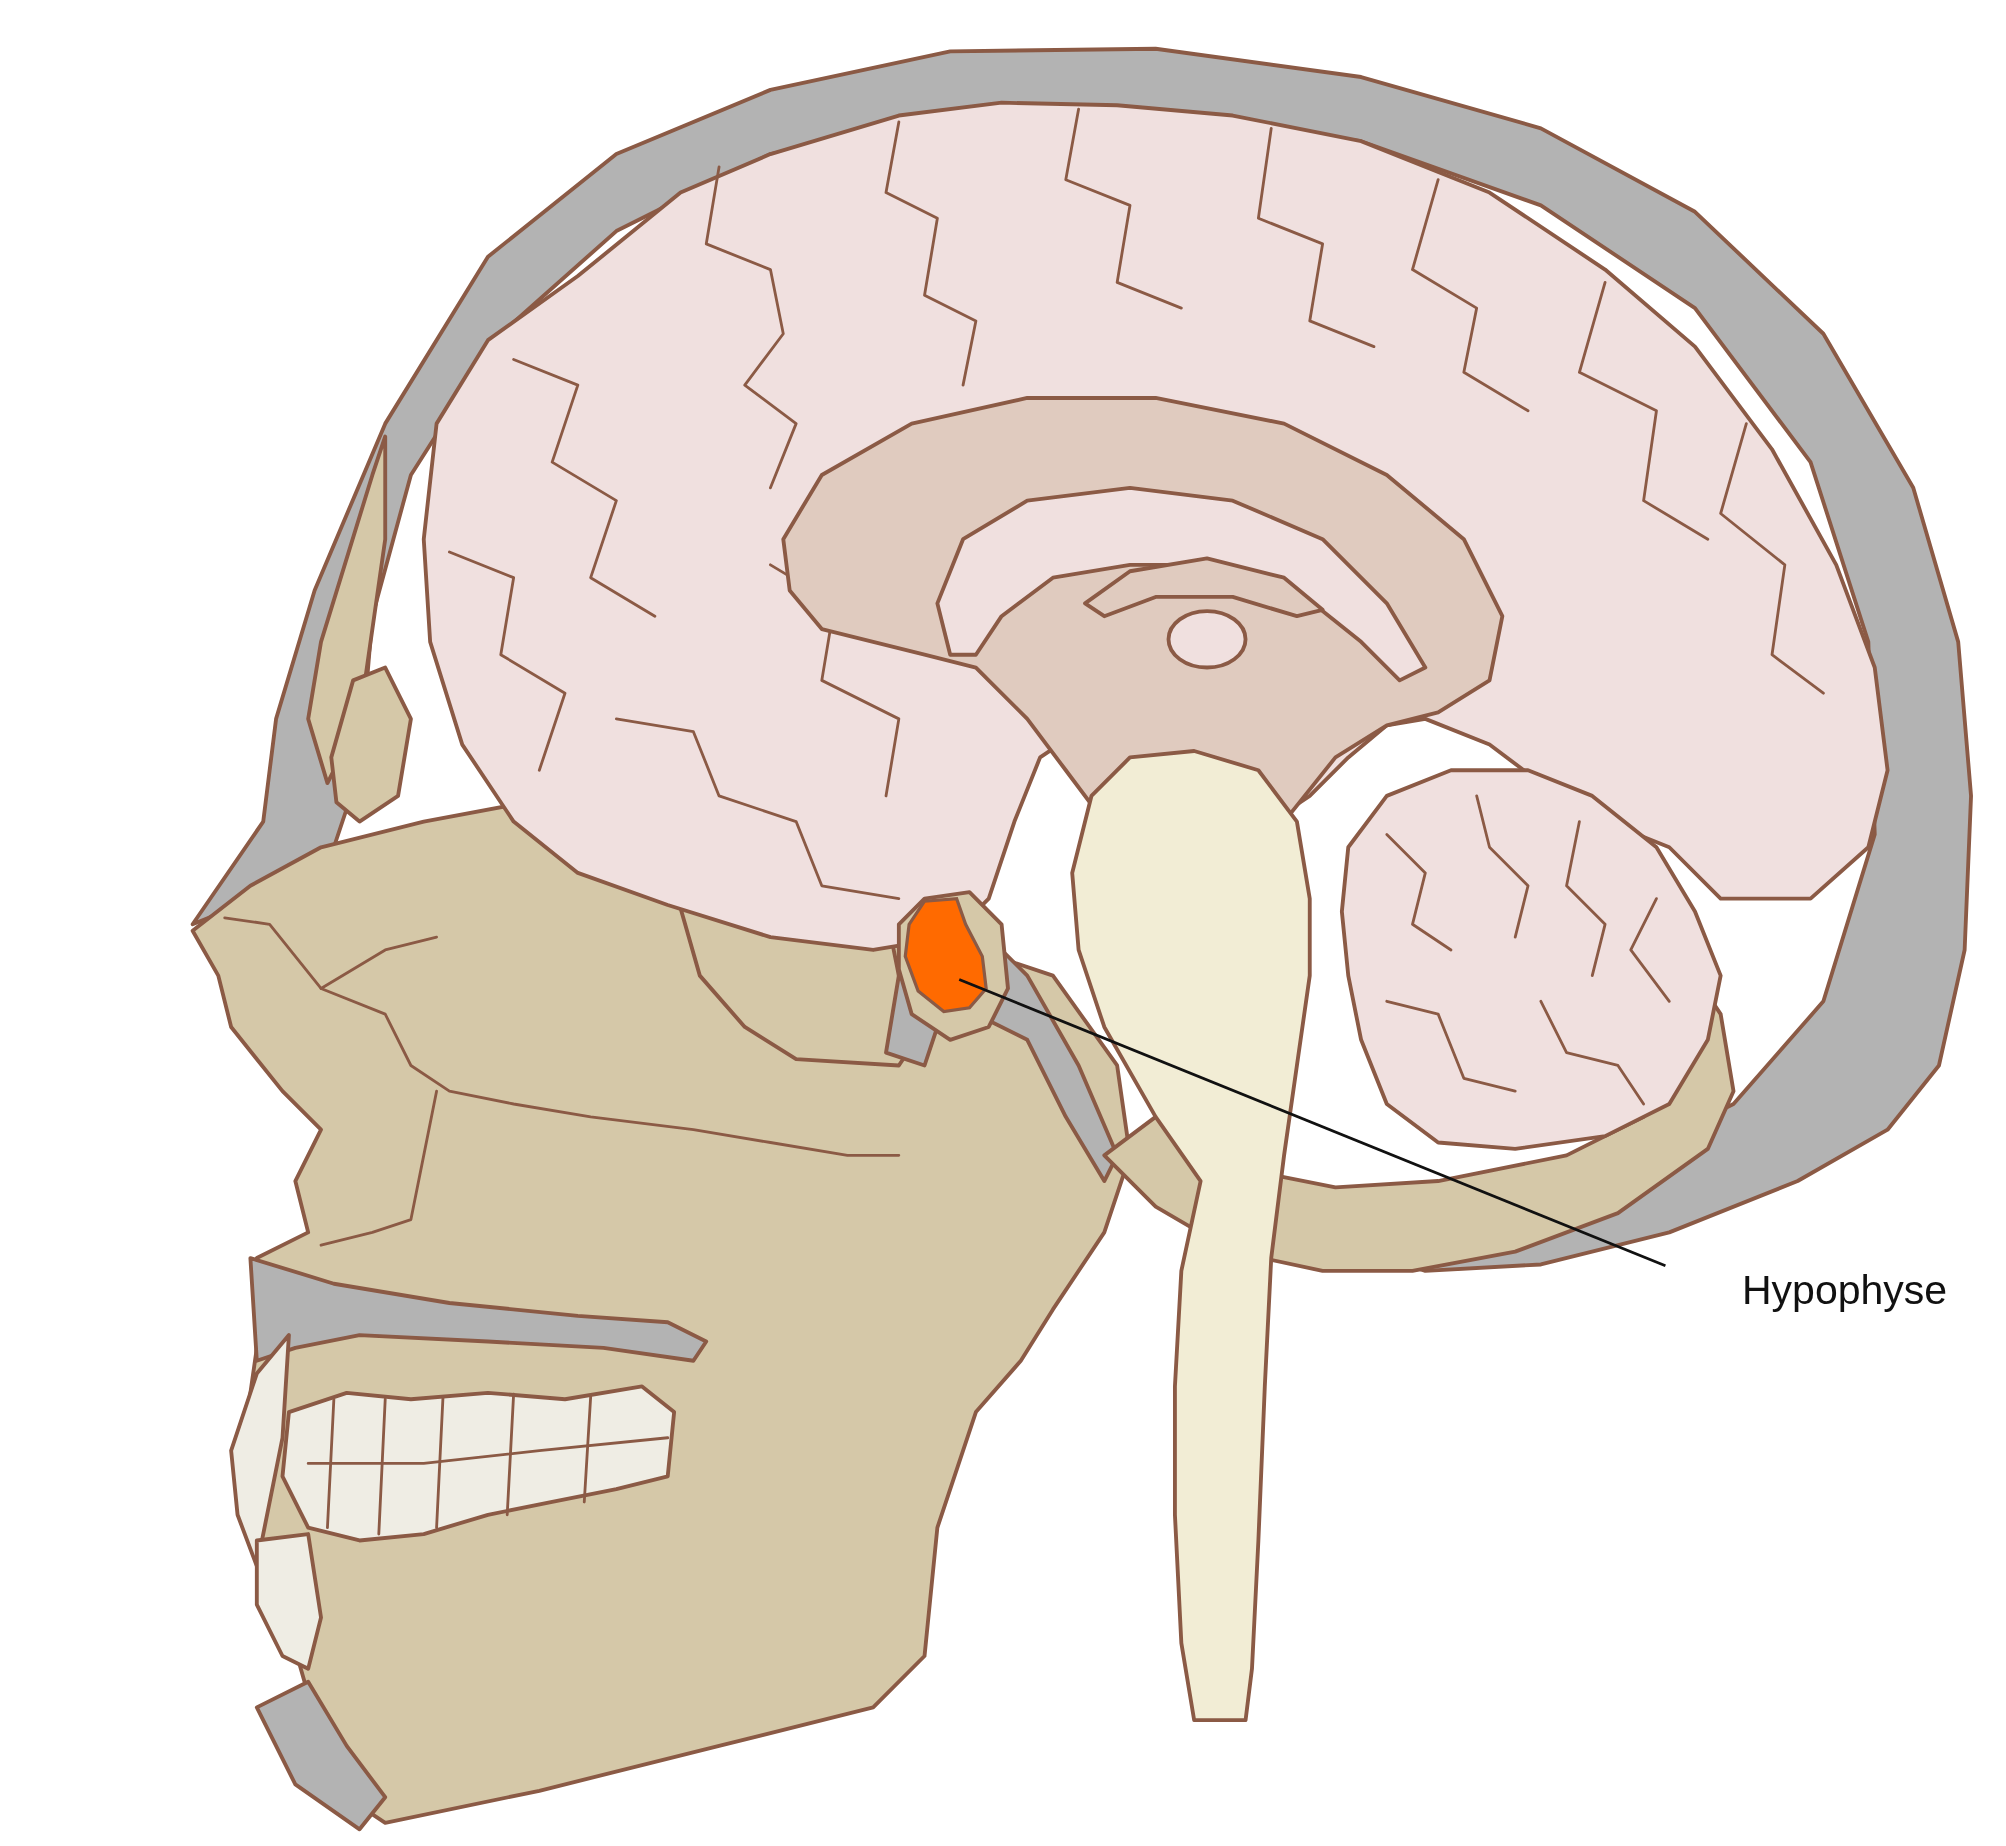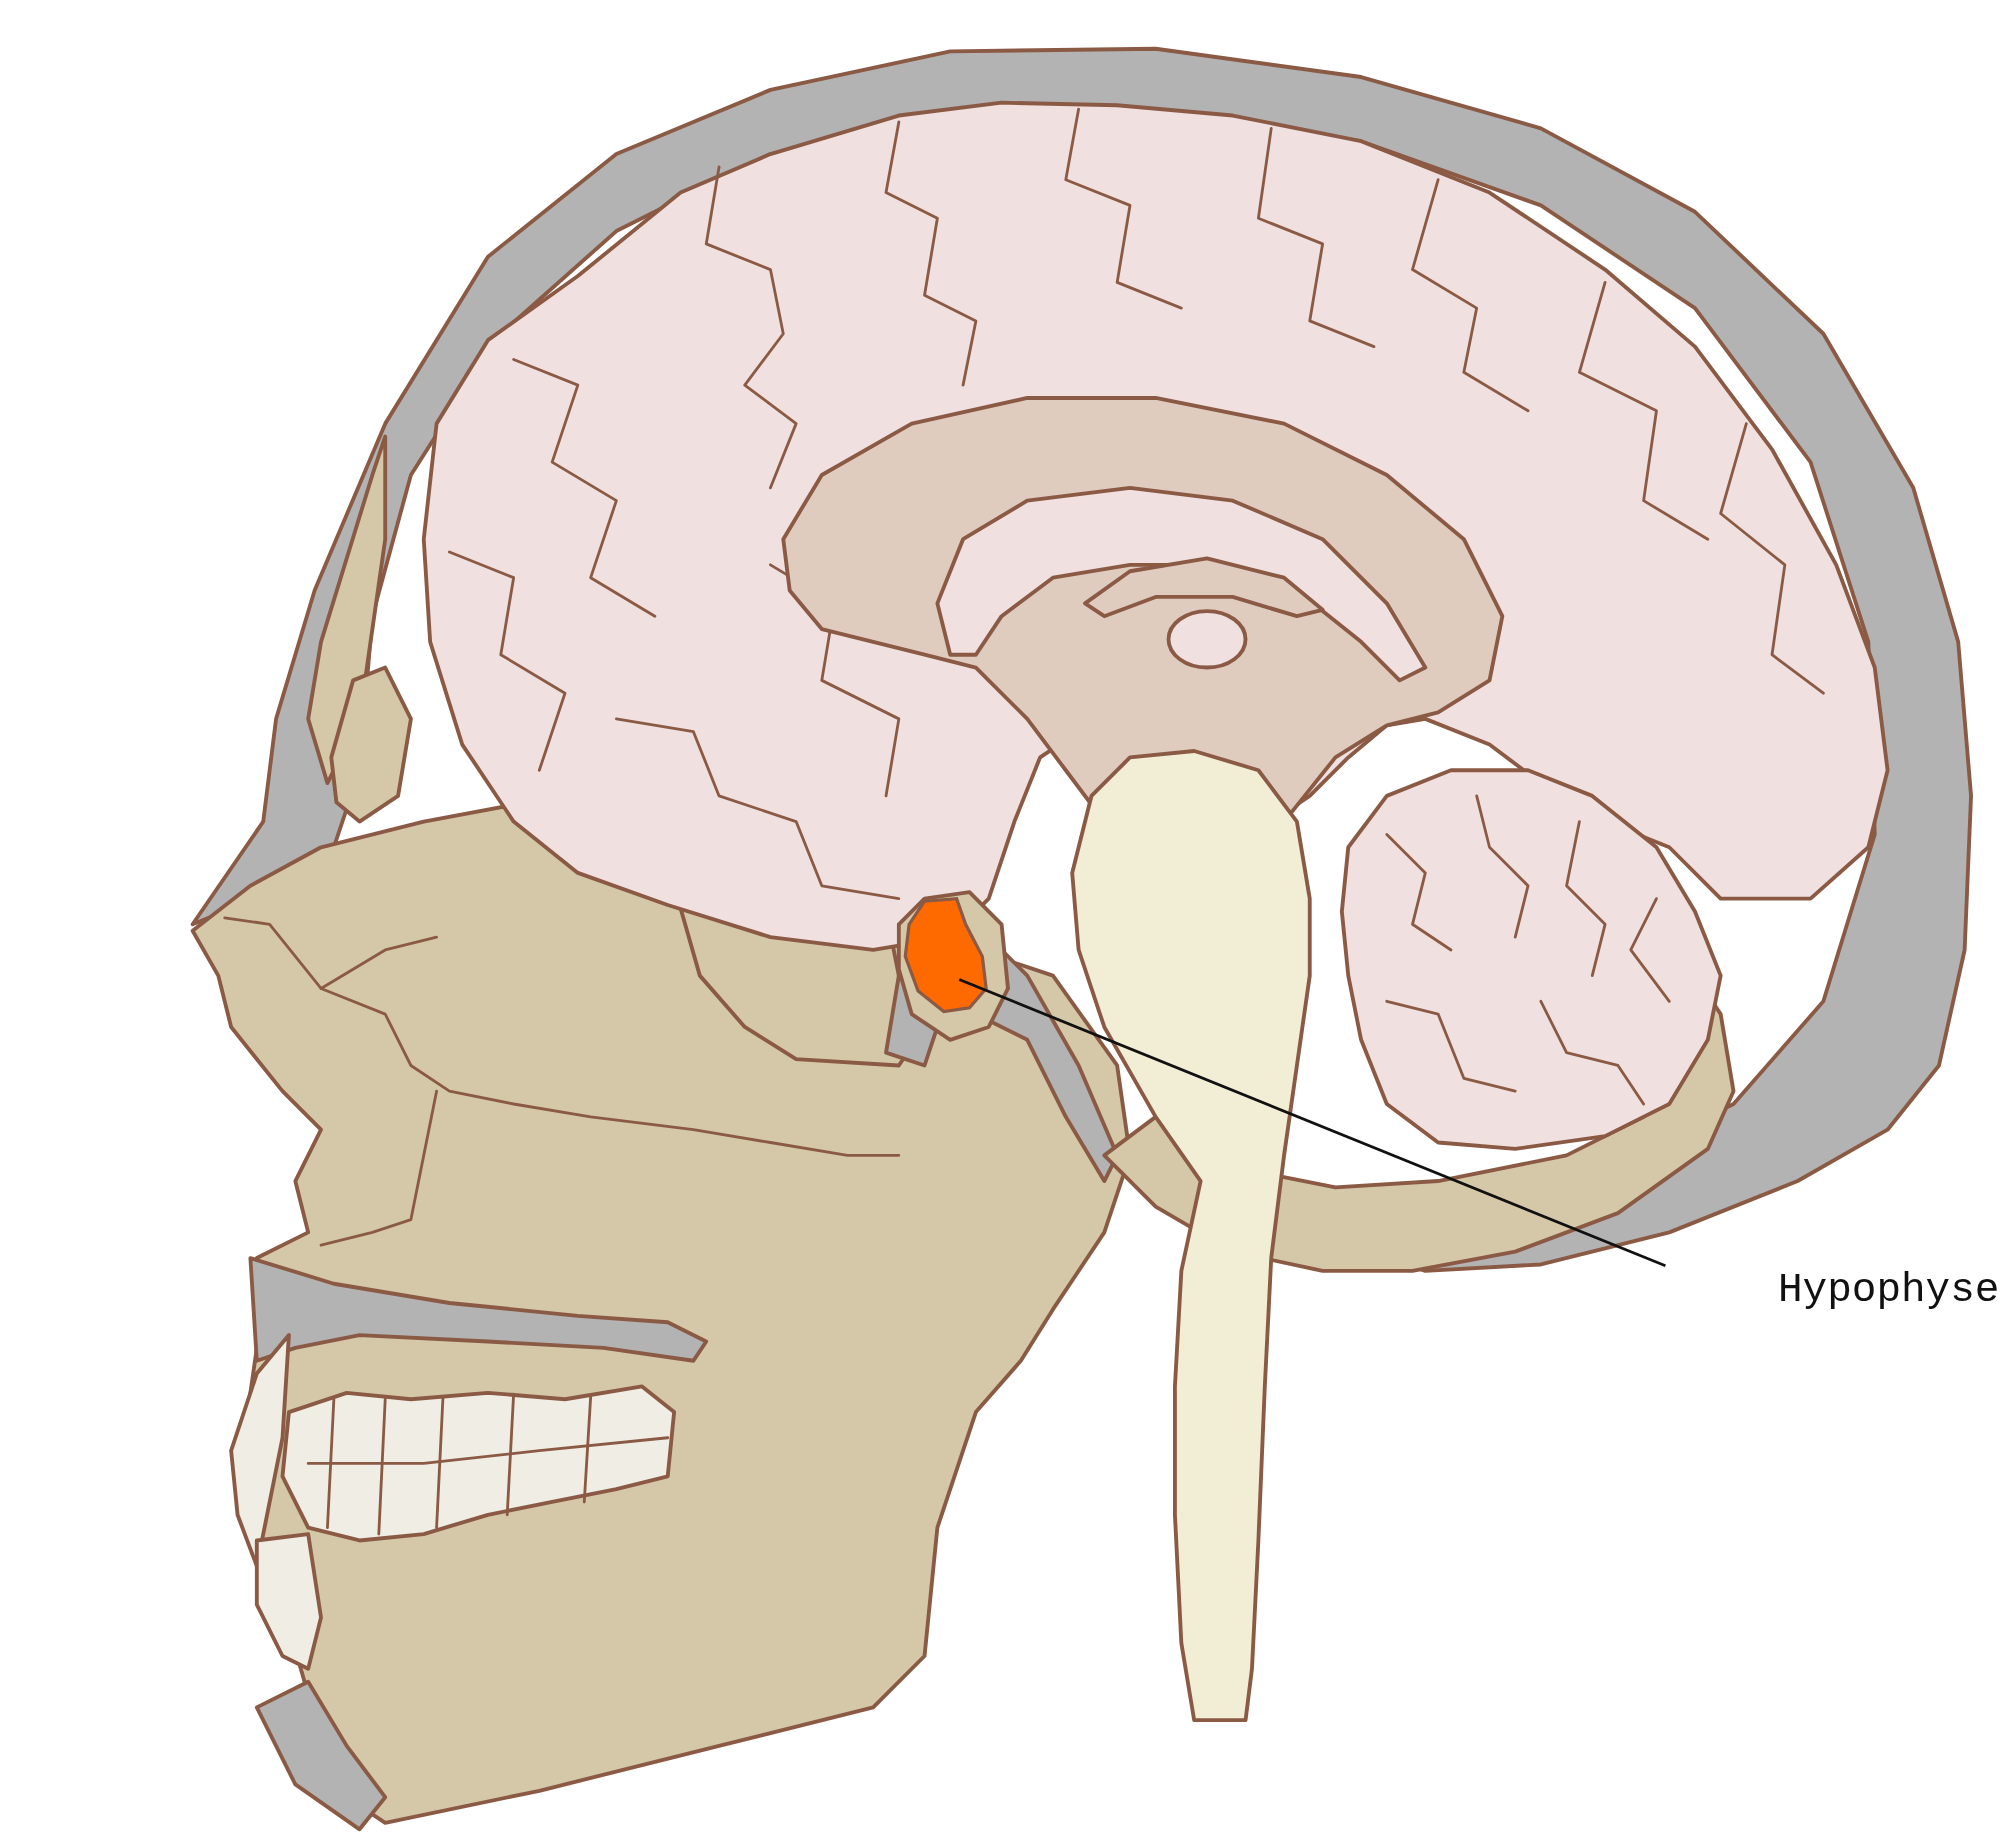--- a/index.html
+++ b/index.html
@@ -91,14 +91,14 @@
   </g>
 
   <g>
     <path class="ol" fill="#D5C8A8" d="M700,720 L720,700 L755,695 L780,720 L785,770 L770,800 L740,810 L710,790 L700,755 Z"></path>
     <path fill="#FF6A00" stroke="#8B5A45" stroke-width="2.5" d="M708,720 L720,702 L745,700 L752,720 L765,745 L768,770 L755,785 L735,788 L715,772 L705,745 Z"></path>
   </g>
 
   <line x1="747" y1="763" x2="1297" y2="986" stroke="#111111" stroke-width="2.2"></line>
 </svg>
 
-<div class="label" style="left:1778px; top:1267px;font-family:Liberation Mono, monospace;">Hypophyse</div>
+<div class="label" style="left:1742px; top:1267px;">Hypophyse</div>
 
 
 </body></html>

